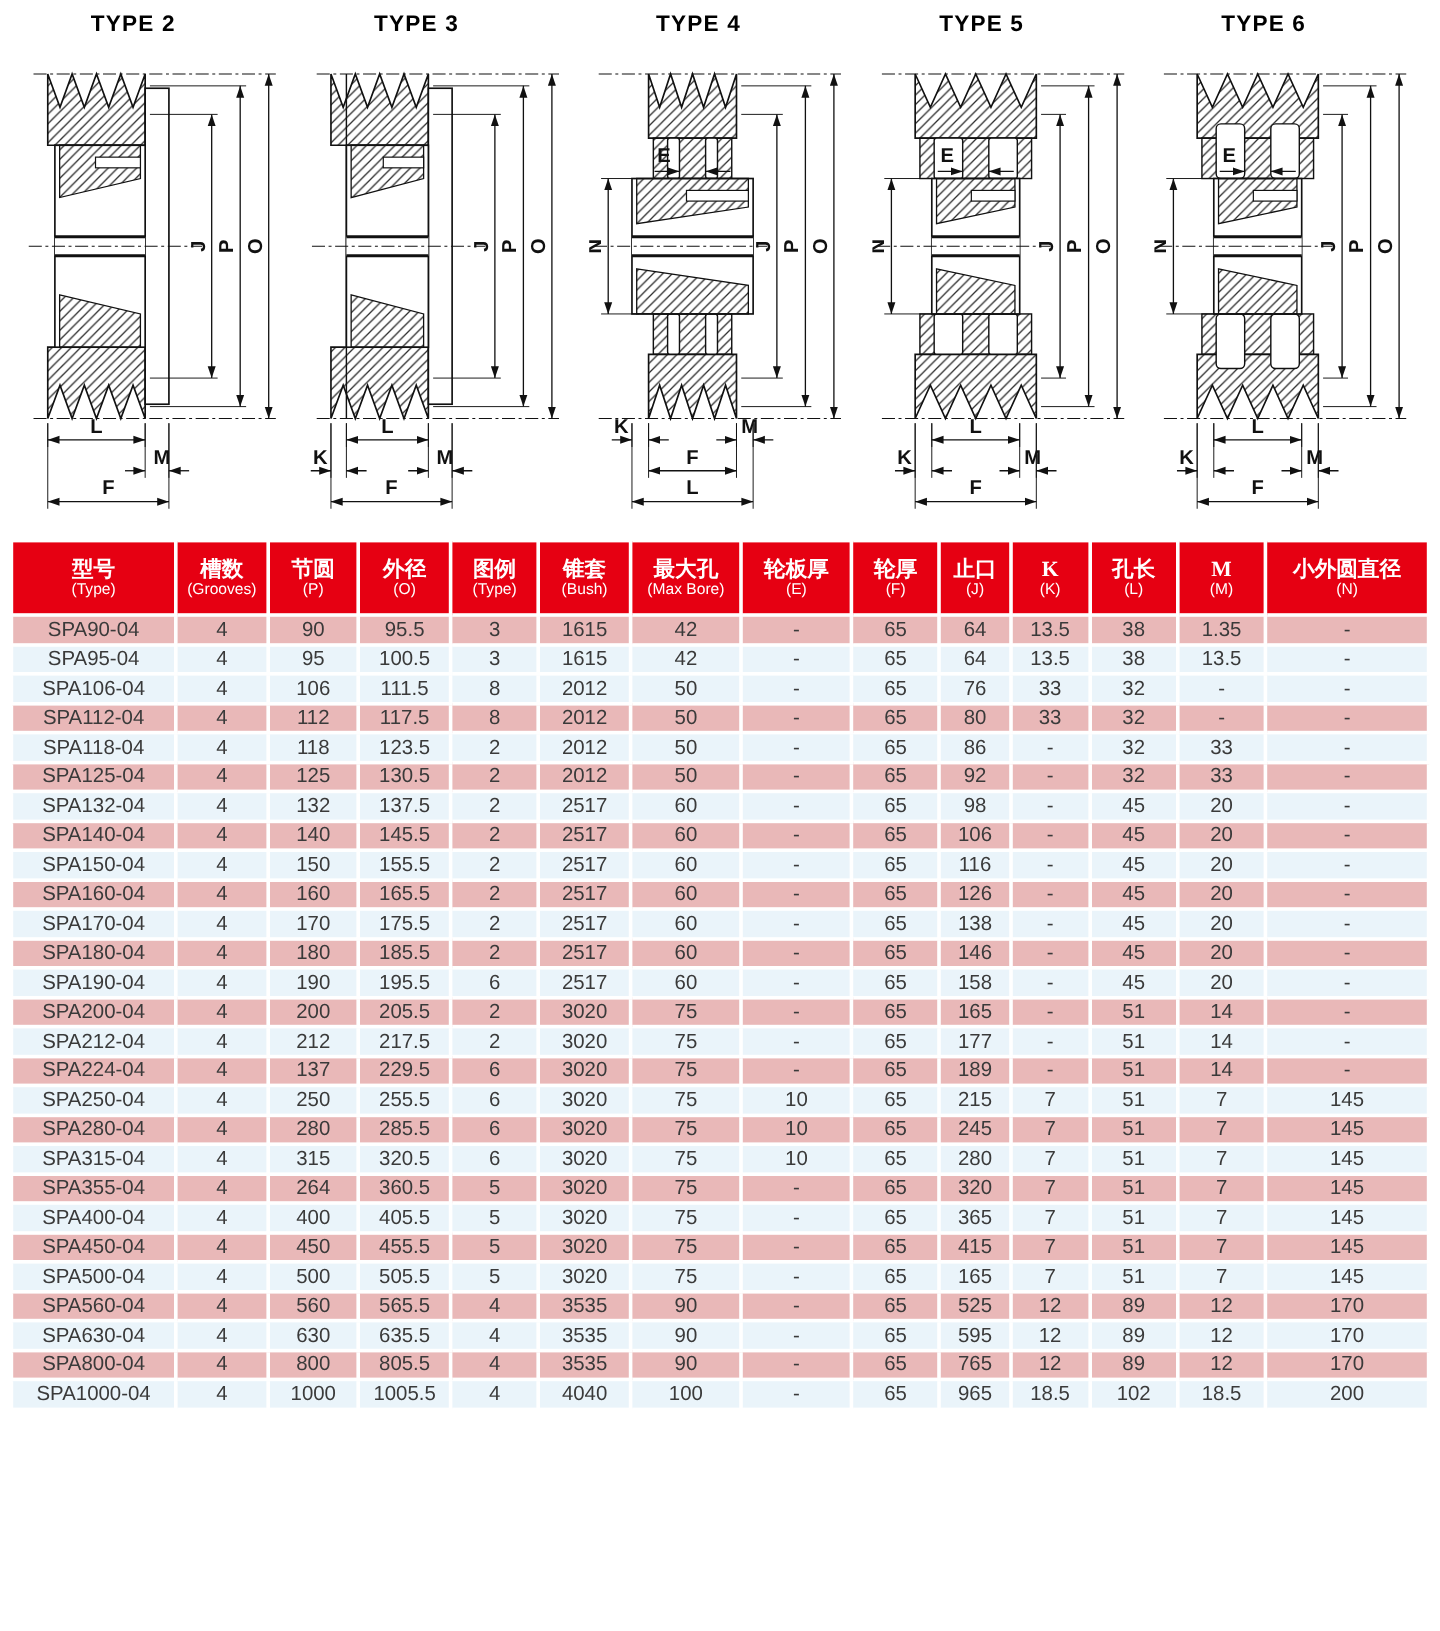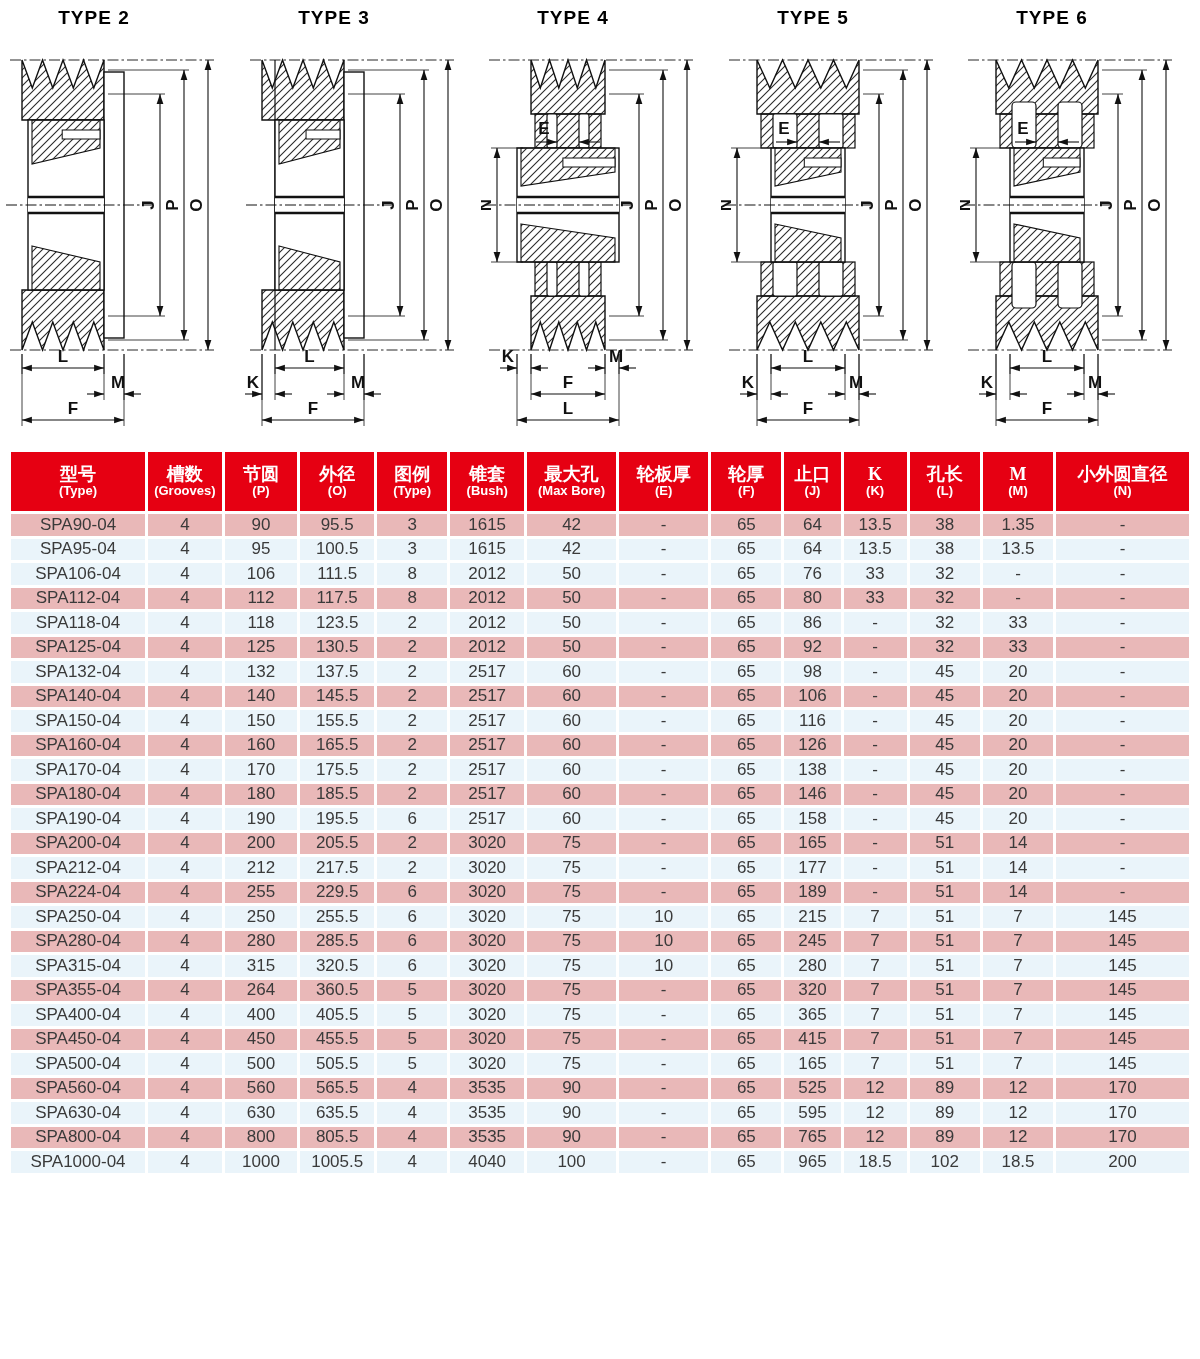--- a/index.html
+++ b/index.html
@@ -3,28 +3,28 @@
 <meta charset="utf-8">
 <style>
   :root{
     --hdr:#e60012; --hdrtx:#ffffff; --pink:#e9b8b8; --blue:#eaf4fa;
     --celltx:#3a3a3a; --line:#111111;
   }
   *{box-sizing:border-box;}
   html,body{margin:0;padding:0;background:#fff;}
   body{width:1200px;font-family:"Liberation Sans",sans-serif;}
   .page{width:1200px;height:1359px;background:#fff;overflow:hidden;}
-  .diagram-strip{display:flex;justify-content:space-between;padding:2px 2px 0 2px;height:447px;}
+  .diagram-strip{display:flex;justify-content:space-between;padding:2px 2px 0 20px;height:447px;}
   .diagram{width:238px;height:445px;position:relative;}
   .diagram svg{width:100%;height:100%;display:block;}
   table.spec{border-collapse:collapse;width:1184px;margin:2px 8px 0 8px;table-layout:fixed;}
   table.spec th, table.spec td{border:3px solid #fff;text-align:center;vertical-align:middle;padding:0;}
   thead th{background:var(--hdr);color:var(--hdrtx);height:62px;line-height:1.12;}
   th .zh{display:block;font-size:18px;font-weight:bold;font-family:Liberation Serif, serif;}
-  th .en{display:block;font-size:13px;font-weight:bold;}
+  th .en{display:block;font-size:13px;font-weight:normal;}
   tbody td{height:24.5px;font-size:17px;color:var(--celltx);font-weight:500;}
   tr.odd td{background:var(--pink);}
   tr.even td{background:var(--blue);}
 </style>
 </head>
 <body>
 
 <div class="page">
   <div class="diagram-strip" id="diagram-strip">
       <div class="diagram">
@@ -644,21 +644,21 @@
           <td>65</td>
           <td>177</td>
           <td>-</td>
           <td>51</td>
           <td>14</td>
           <td>-</td>
         </tr>
         <tr class="odd">
           <td>SPA224-04</td>
           <td>4</td>
-          <td>255</td>
+          <td>137</td>
           <td>229.5</td>
           <td>6</td>
           <td>3020</td>
           <td>75</td>
           <td>-</td>
           <td>65</td>
           <td>189</td>
           <td>-</td>
           <td>51</td>
           <td>14</td>

